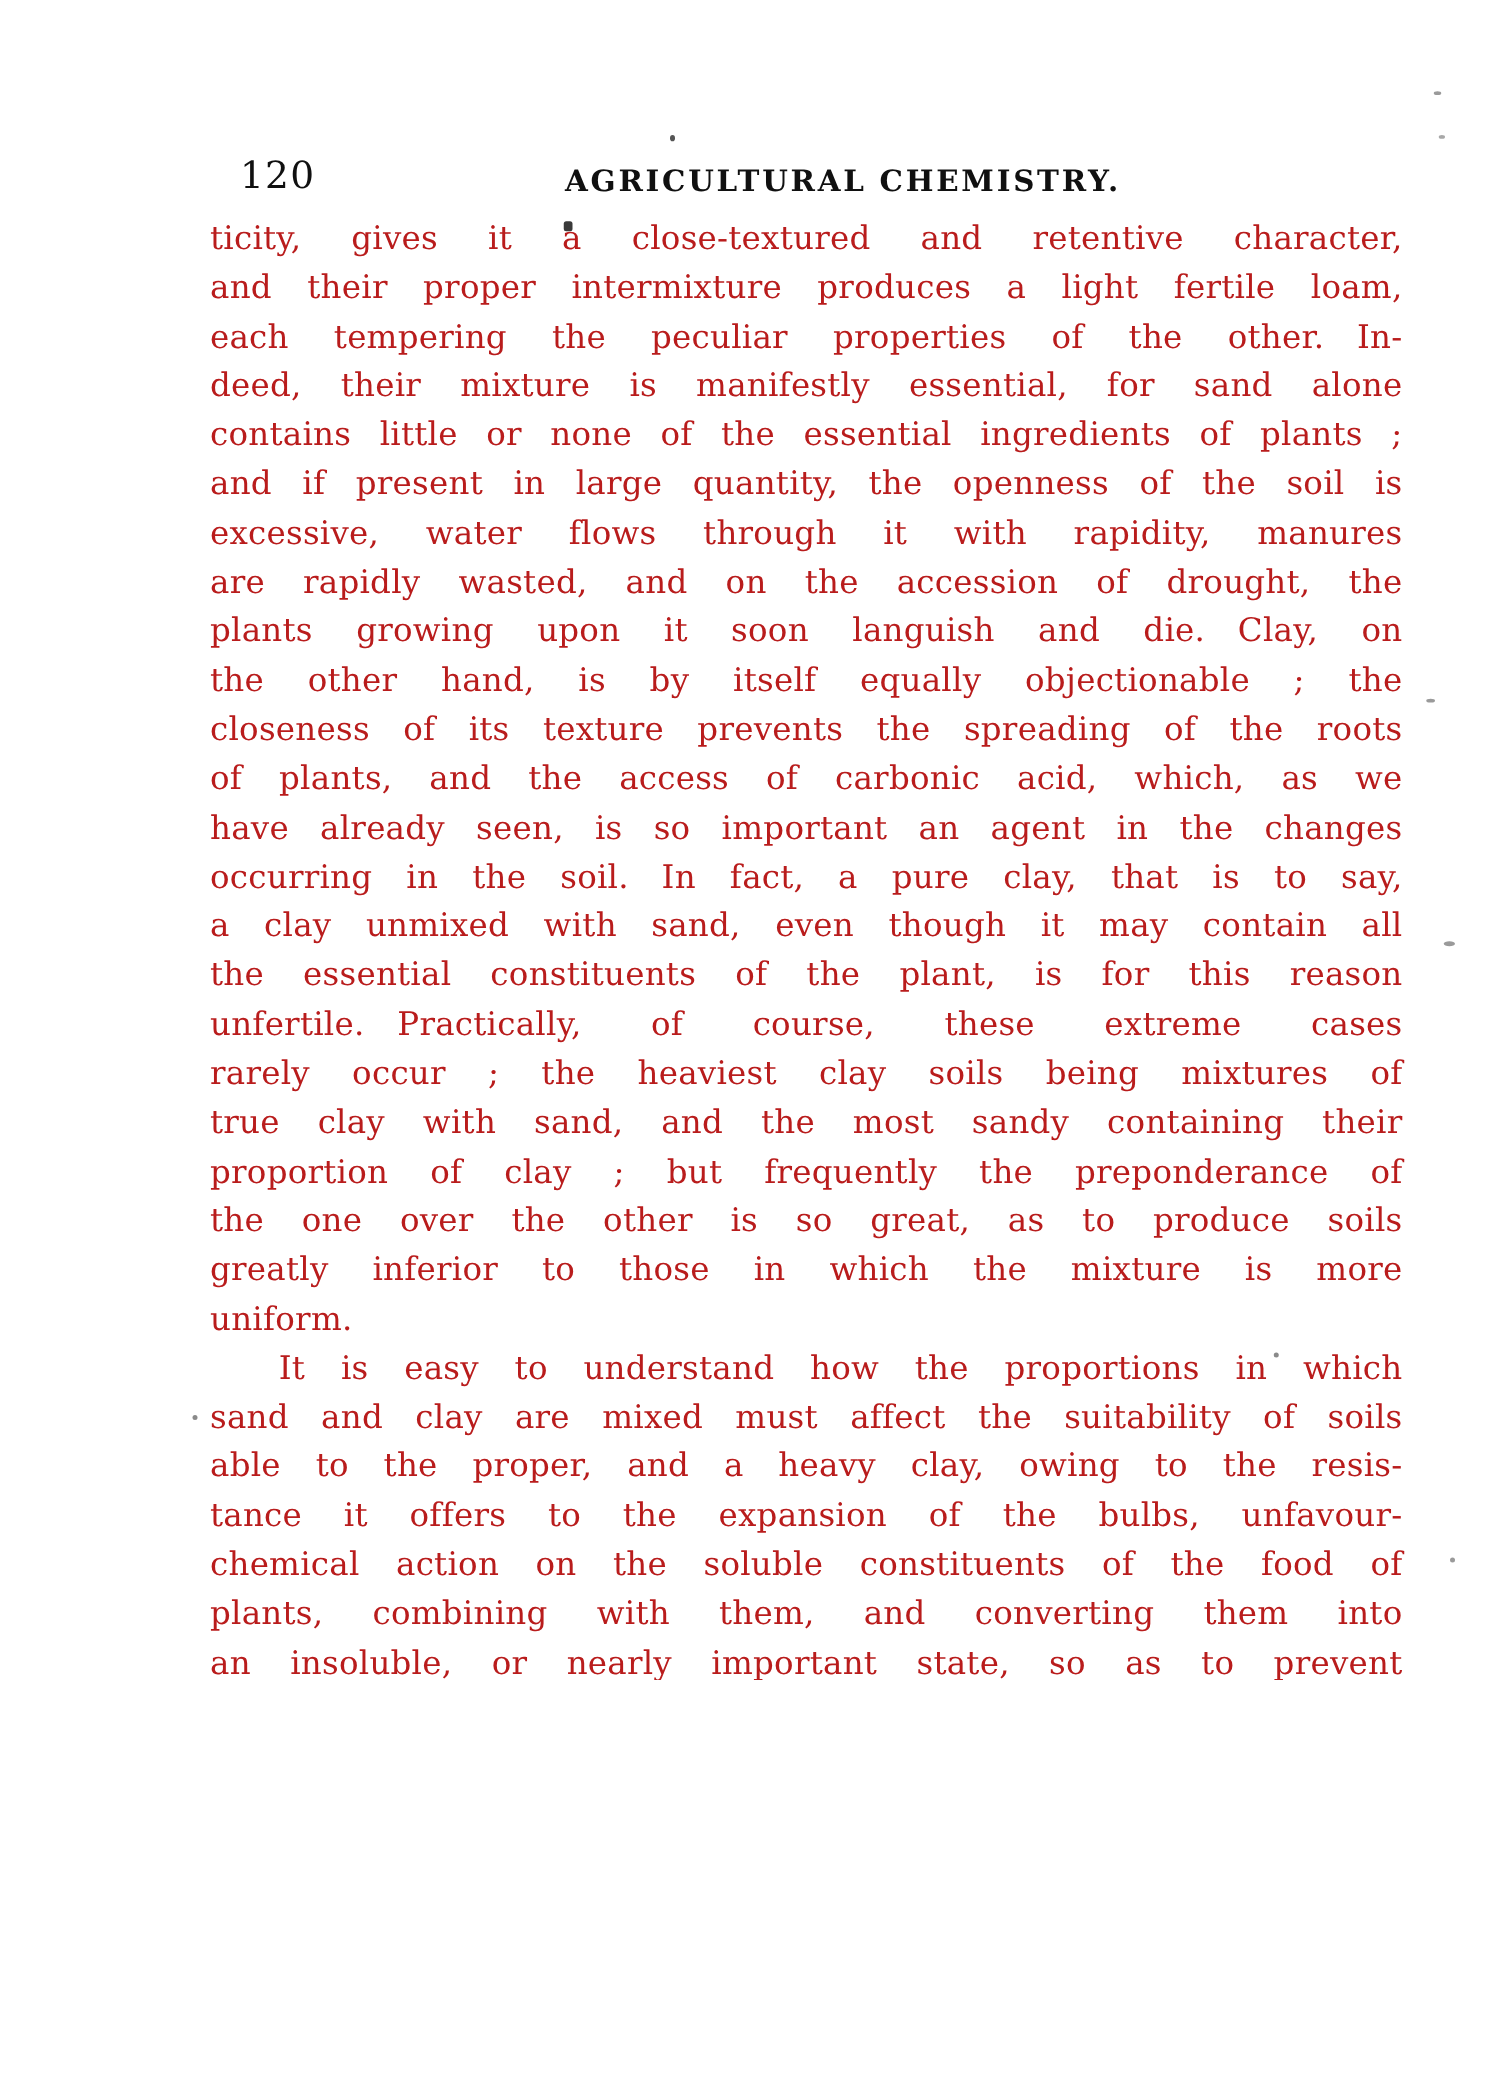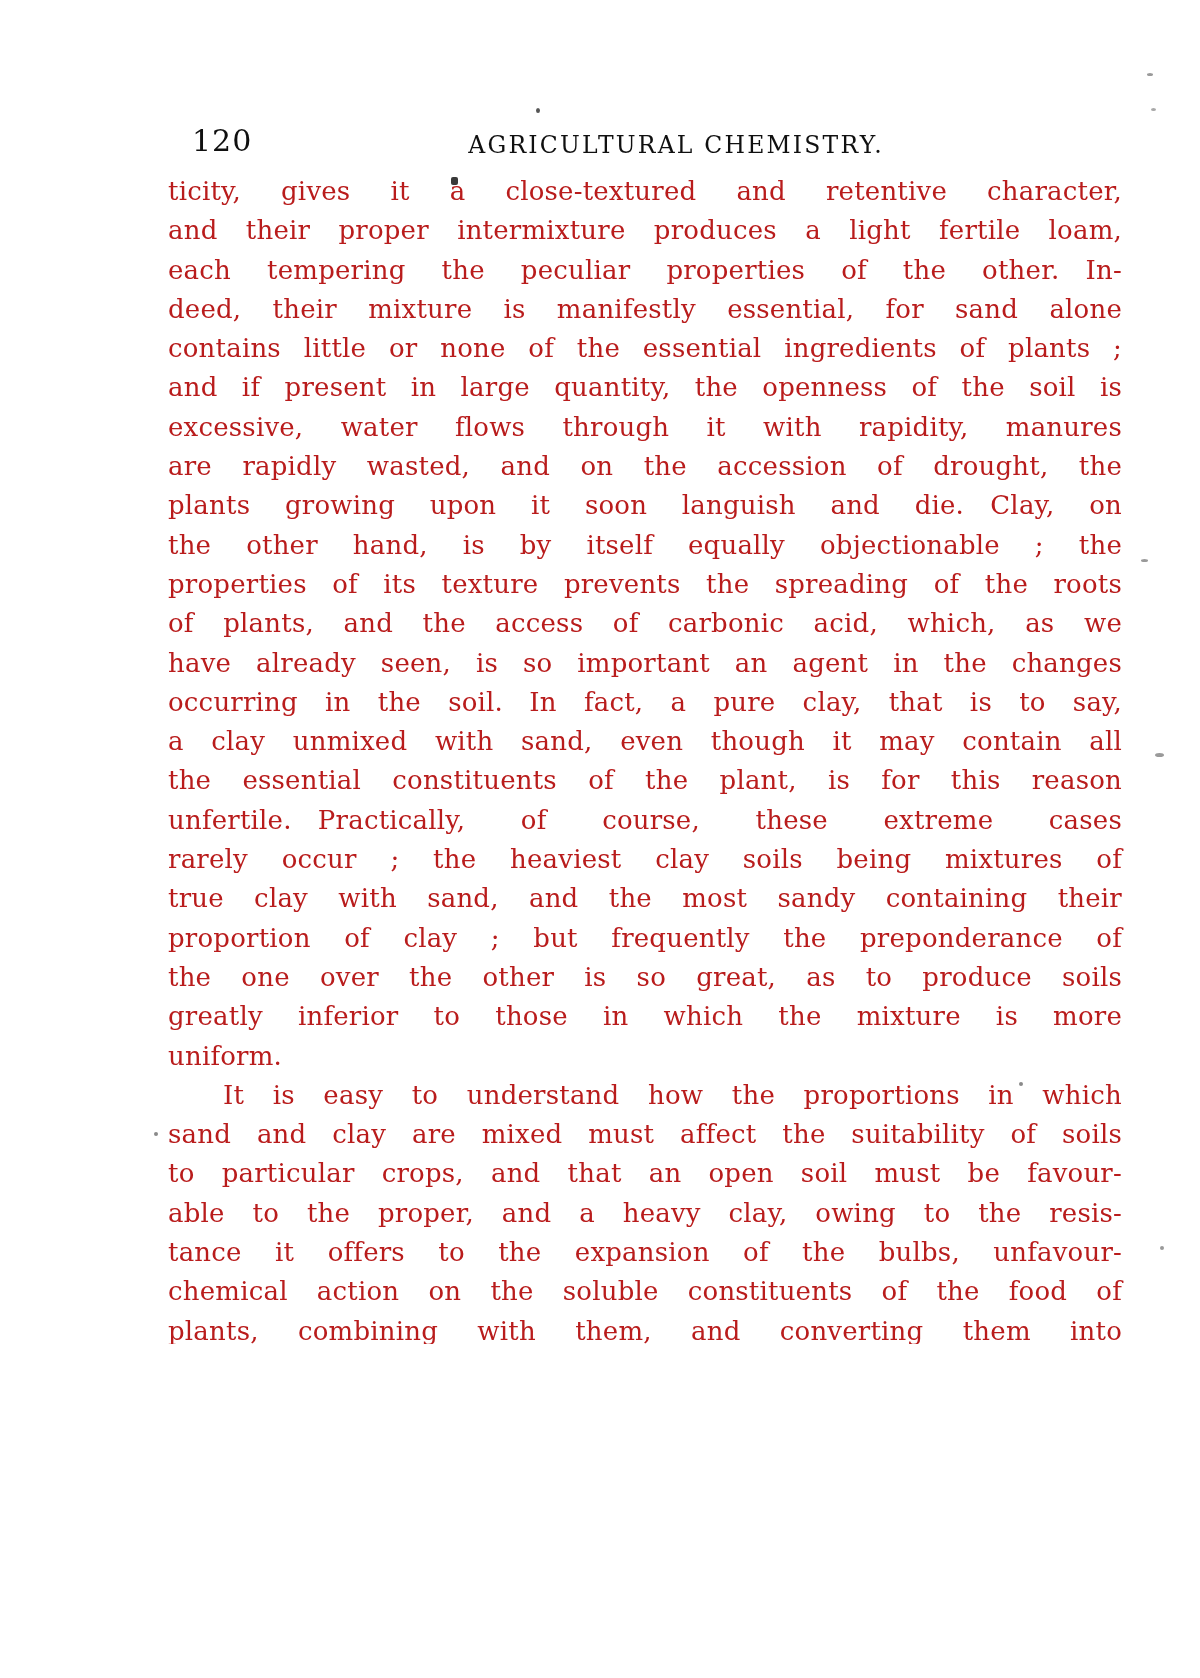--- a/index.html
+++ b/index.html
@@ -12,21 +12,21 @@
     color:#141414;
   }
   .page-number {
     position:absolute; left:192px; top:124px;
     font-size:30px; line-height:34px; letter-spacing:1px;
     color:#101010;
   }
   .running-header {
     position:absolute; left:452px; top:130px; width:432px;
     font-size:23.5px; line-height:30px;
-    letter-spacing:2.2px; font-weight:normal;
+    letter-spacing:2.2px; font-weight:bold;
     text-align:right; white-space:nowrap;
     color:#101010;
   }
   .textblock {
     position:absolute; left:168px; top:172px; width:954px;
   }
   .line {
     font-size:26px; line-height:39.3px;
     text-align:justify; text-align-last:justify;
     letter-spacing:0.2px;
@@ -59,37 +59,36 @@
     <div class="line">ticity, gives it a close-textured and retentive character,</div>
     <div class="line">and their proper intermixture produces a light fertile loam,</div>
     <div class="line">each tempering the peculiar properties of the other. In-</div>
     <div class="line">deed, their mixture is manifestly essential, for sand alone</div>
     <div class="line">contains little or none of the essential ingredients of plants ;</div>
     <div class="line">and if present in large quantity, the openness of the soil is</div>
     <div class="line">excessive, water flows through it with rapidity, manures</div>
     <div class="line">are rapidly wasted, and on the accession of drought, the</div>
     <div class="line">plants growing upon it soon languish and die. Clay, on</div>
     <div class="line">the other hand, is by itself equally objectionable ; the</div>
-    <div class="line">properties of its texture prevents the spreading of the roots</div>
+    <div class="line">closeness of its texture prevents the spreading of the roots</div>
     <div class="line">of plants, and the access of carbonic acid, which, as we</div>
     <div class="line">have already seen, is so important an agent in the changes</div>
     <div class="line">occurring in the soil. In fact, a pure clay, that is to say,</div>
     <div class="line">a clay unmixed with sand, even though it may contain all</div>
     <div class="line">the essential constituents of the plant, is for this reason</div>
     <div class="line">unfertile. Practically, of course, these extreme cases</div>
     <div class="line">rarely occur ; the heaviest clay soils being mixtures of</div>
     <div class="line">true clay with sand, and the most sandy containing their</div>
     <div class="line">proportion of clay ; but frequently the preponderance of</div>
     <div class="line">the one over the other is so great, as to produce soils</div>
     <div class="line">greatly inferior to those in which the mixture is more</div>
     <div class="line lastline">uniform.</div>
 
     <div class="line indent">It is easy to understand how the proportions in which</div>
     <div class="line">sand and clay are mixed must affect the suitability of soils</div>
-    <div class="line">to particular crops, and that an open soil must be favour-</div>
     <div class="line">able to the proper, and a heavy clay, owing to the resis-</div>
     <div class="line">tance it offers to the expansion of the bulbs, unfavour-</div>
     <div class="line">chemical action on the soluble constituents of the food of</div>
     <div class="line">plants, combining with them, and converting them into</div>
     <div class="line">an insoluble, or nearly important state, so as to prevent</div>
   </div>
 
   <div class="speck s1"></div>
   <div class="speck s2"></div>
   <div class="speck s3"></div>

